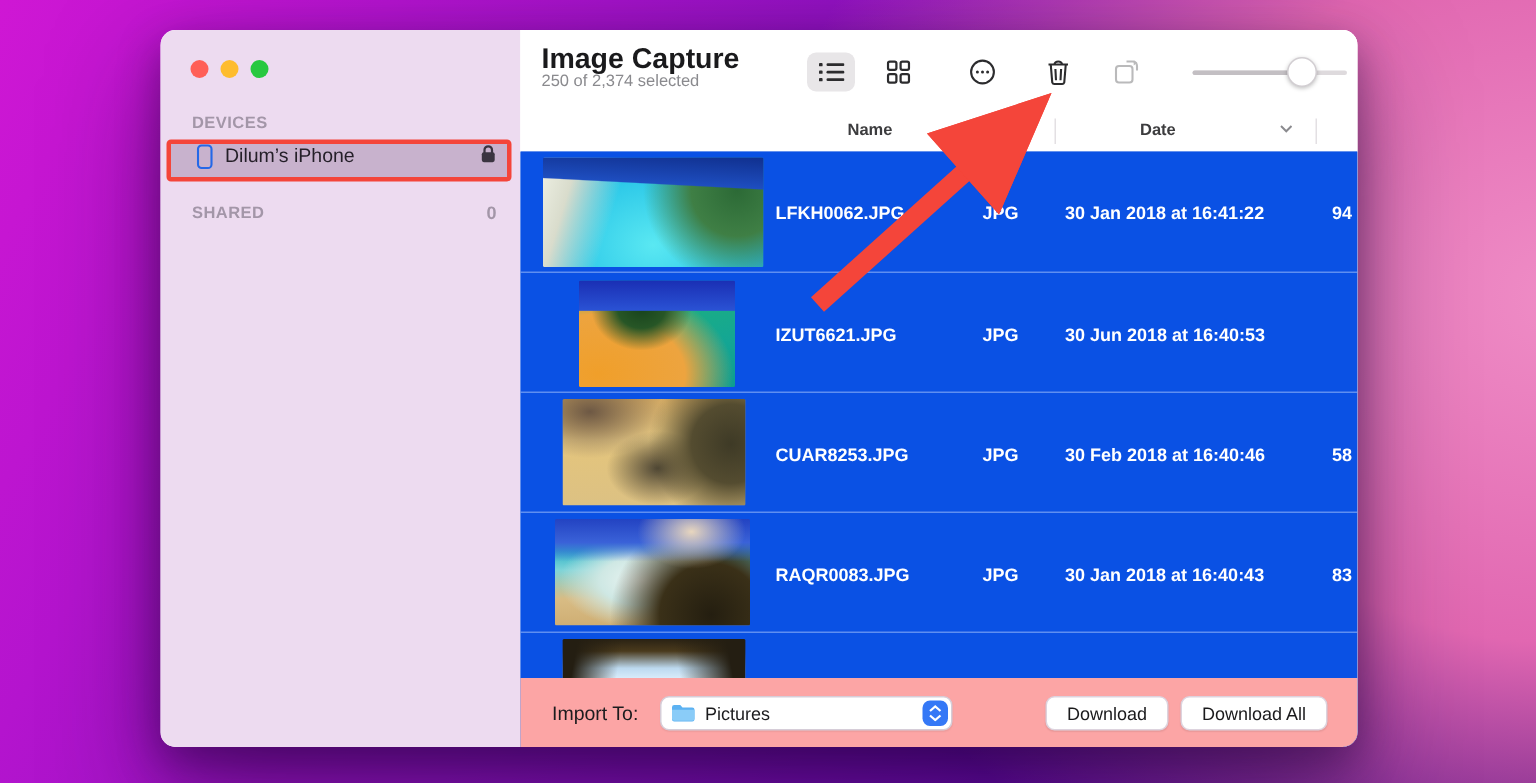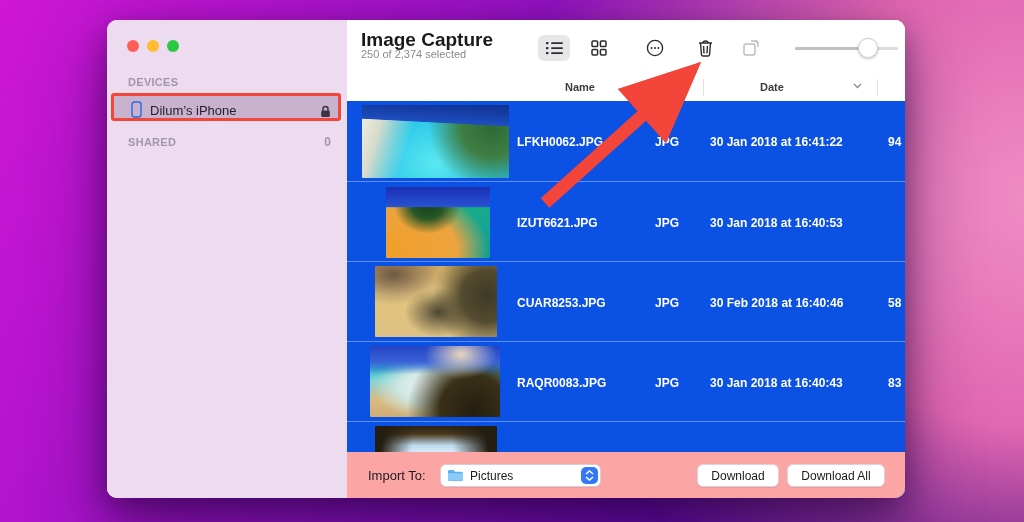--- a/index.html
+++ b/index.html
@@ -27,21 +27,21 @@
   .tl-close { background:#ff5f57; }
   .tl-min   { background:#febc2e; }
   .tl-zoom  { background:#28c840; }
   .side-head {
     position:absolute; left:21px; font-size:11px; font-weight:700;
     color:#a396a8; letter-spacing:.3px;
   }
   .device-row {
     position:absolute; left:4px; top:73px; width:230px; height:28px;
     background:#c8b2cd; border:3px solid #f4453a; border-radius:3px;
-    display:flex; align-items:flex-end; padding:0 7px 0 17px; cursor:default;
+    display:flex; align-items:flex-start; padding:0 7px 0 17px; cursor:default;
   }
   .device-row .label { font-size:13px; color:#241f28; margin-left:8px; flex:1; }
   .badge-count {
     position:absolute; right:16px; font-size:12px; font-weight:700; color:#a396a8;
   }
   
   .main { position:absolute; left:240px; top:0; width:558px; height:100%; background:#fff; }
   .toolbar { position:absolute; left:0; top:0; width:100%; height:55px; background:#fff; }
   .tb-title { position:absolute; left:14px; top:9px; font-size:19px; font-weight:700; color:#1a1a1c; }
   .tb-sub   { position:absolute; left:14px; top:28px; font-size:11px; color:#8a8a8e; }
@@ -98,21 +98,21 @@
       linear-gradient(180deg,#2fb4c8 30%,#7ed4d8 48%,#d8bc84 75%,#cfae74 100%); }
   .t5 { left:28px; width:122px; height:27px;
     background:
       linear-gradient(100deg,#241e12 8%,rgba(36,30,18,0) 32%),
       linear-gradient(260deg,#241e12 10%,rgba(36,30,18,0) 38%),
       linear-gradient(180deg,#2a2214 0%,#4a3a1c 30%,#bcd9ef 72%,#dceefb 100%); }
   
   .footer { position:absolute; left:0; top:432px; width:100%; height:46px; background:#fca5a5; }
   .imp-label { position:absolute; left:21px; top:16px; font-size:13px; color:#1c1c1e; }
   .select {
-    position:absolute; left:93px; top:12px; width:161px; height:23px; background:#fff;
+    position:absolute; left:93px; top:12px; width:195px; height:23px; background:#fff;
     border:1px solid #d6cdd8; border-radius:6px; box-shadow:0 1px 1px rgba(0,0,0,.06);
     display:flex; align-items:center; padding:0 2px 0 6px;
   }
   .select .sel-text { font-size:12px; color:#1c1c1e; margin-left:6px; flex:1; }
   .stepper {
     width:17px; height:17px; background:#3578f6; border-radius:5px;
     display:flex; flex-direction:column; align-items:center; justify-content:center; gap:1px;
   }
   .pushbtn {
     position:absolute; top:12px; height:23px; background:#fff; border:1px solid #ddd3de;
@@ -229,21 +229,21 @@
         <div class="thumb t1" title="white cliff cove with turquoise bay"></div>
         <span class="txt c-fname">LFKH0062.JPG</span>
         <span class="txt c-kind">JPG</span>
         <span class="txt c-date">30 Jan 2018 at 16:41:22</span>
         <span class="txt c-size">94</span>
       </div>
       <div class="prow" style="top:80px;">
         <div class="thumb t2" title="tropical beach with orange sand and green surf"></div>
         <span class="txt c-fname">IZUT6621.JPG</span>
         <span class="txt c-kind">JPG</span>
-        <span class="txt c-date">30 Jan 2018 at 16:40:53</span>
+        <span class="txt c-date">30 Jun 2018 at 16:40:53</span>
         <span class="txt c-size"></span>
       </div>
       <div class="prow" style="top:160px;">
         <div class="thumb t3" title="golden sunset beach with dark rocks"></div>
         <span class="txt c-fname">CUAR8253.JPG</span>
         <span class="txt c-kind">JPG</span>
         <span class="txt c-date">30 Feb 2018 at 16:40:46</span>
         <span class="txt c-size">58</span>
       </div>
       <div class="prow" style="top:240px;">

